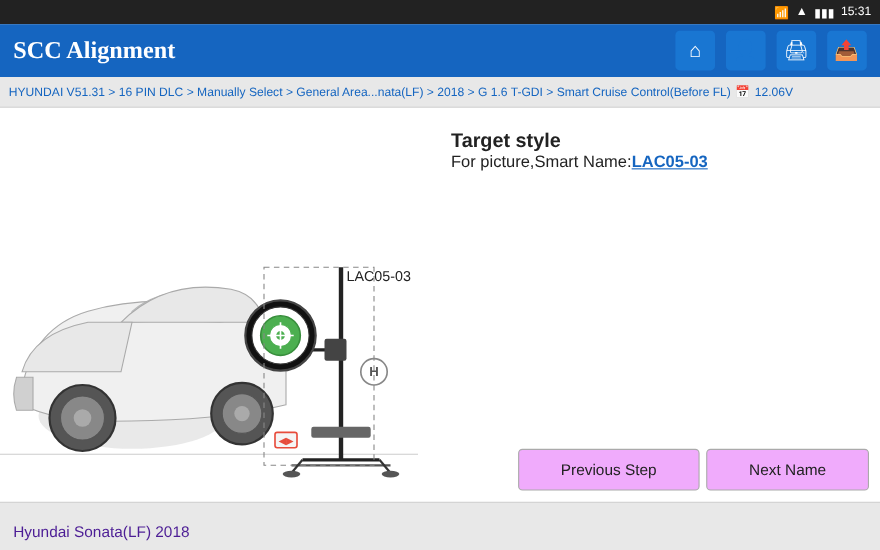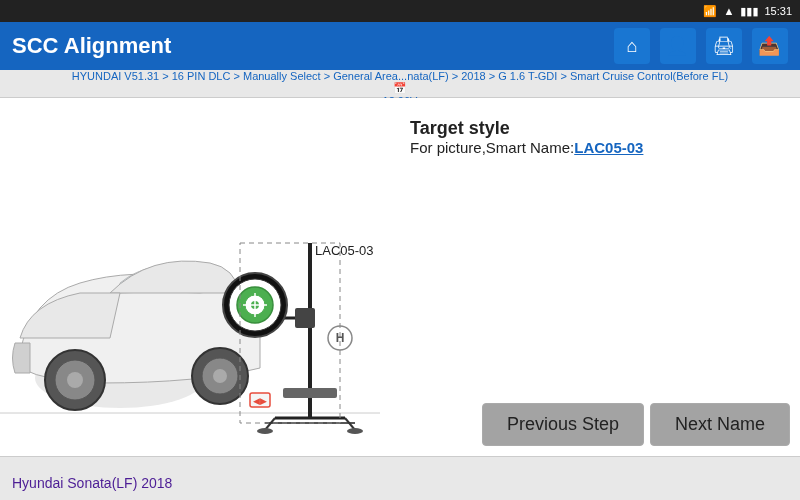--- a/index.html
+++ b/index.html
@@ -19,41 +19,41 @@
     #status-bar span { color: #fff; font-size: 11px; }
 
     
     #header {
       width: 800px;
       height: 48px;
       background: #1565c0;
       display: flex;
       align-items: center;
       padding: 0 12px;
+      font-family: Liberation Serif, serif;
     }
     #header .title { color: #fff; font-size: 22px; font-weight: bold; flex: 1; }
     #header .header-icons { display: flex; gap: 10px; }
     #header .header-icon {
       width: 36px; height: 36px;
       background: #1976d2;
       border-radius: 4px;
       display: flex; align-items: center; justify-content: center;
       color: #fff; font-size: 18px; cursor: pointer;
     }
 
     
     #breadcrumb {
       width: 800px;
       height: 28px;
       background: #e8e8e8;
       display: flex;
       align-items: center;
       padding: 0 8px;
       border-bottom: 1px solid #ccc;
-      flex-direction: column;
     }
     #breadcrumb span { font-size: 11px; color: #1565c0; }
     #breadcrumb .cal-icon { color: #555; margin: 0 4px; }
 
     
     #main {
       width: 800px;
       height: 358px;
       background: #fff;
       display: flex;
@@ -104,25 +104,25 @@
 
     
     #nav-buttons {
       position: absolute;
       right: 10px;
       bottom: 10px;
       display: flex;
       gap: 6px;
     }
     .nav-btn {
-      padding: 10px 24px;
-      background: #a3a3a3;
+      padding: 10px 38px;
+      background: #f0abfc;
       border: 1px solid #aaa;
       border-radius: 4px;
-      font-size: 18px;
+      font-size: 14px;
       cursor: pointer;
       color: #222;
     }
 
     
     .car-svg { position: absolute; left: 0; top: 0; }
   </style>
 </head>
 <body>
 

